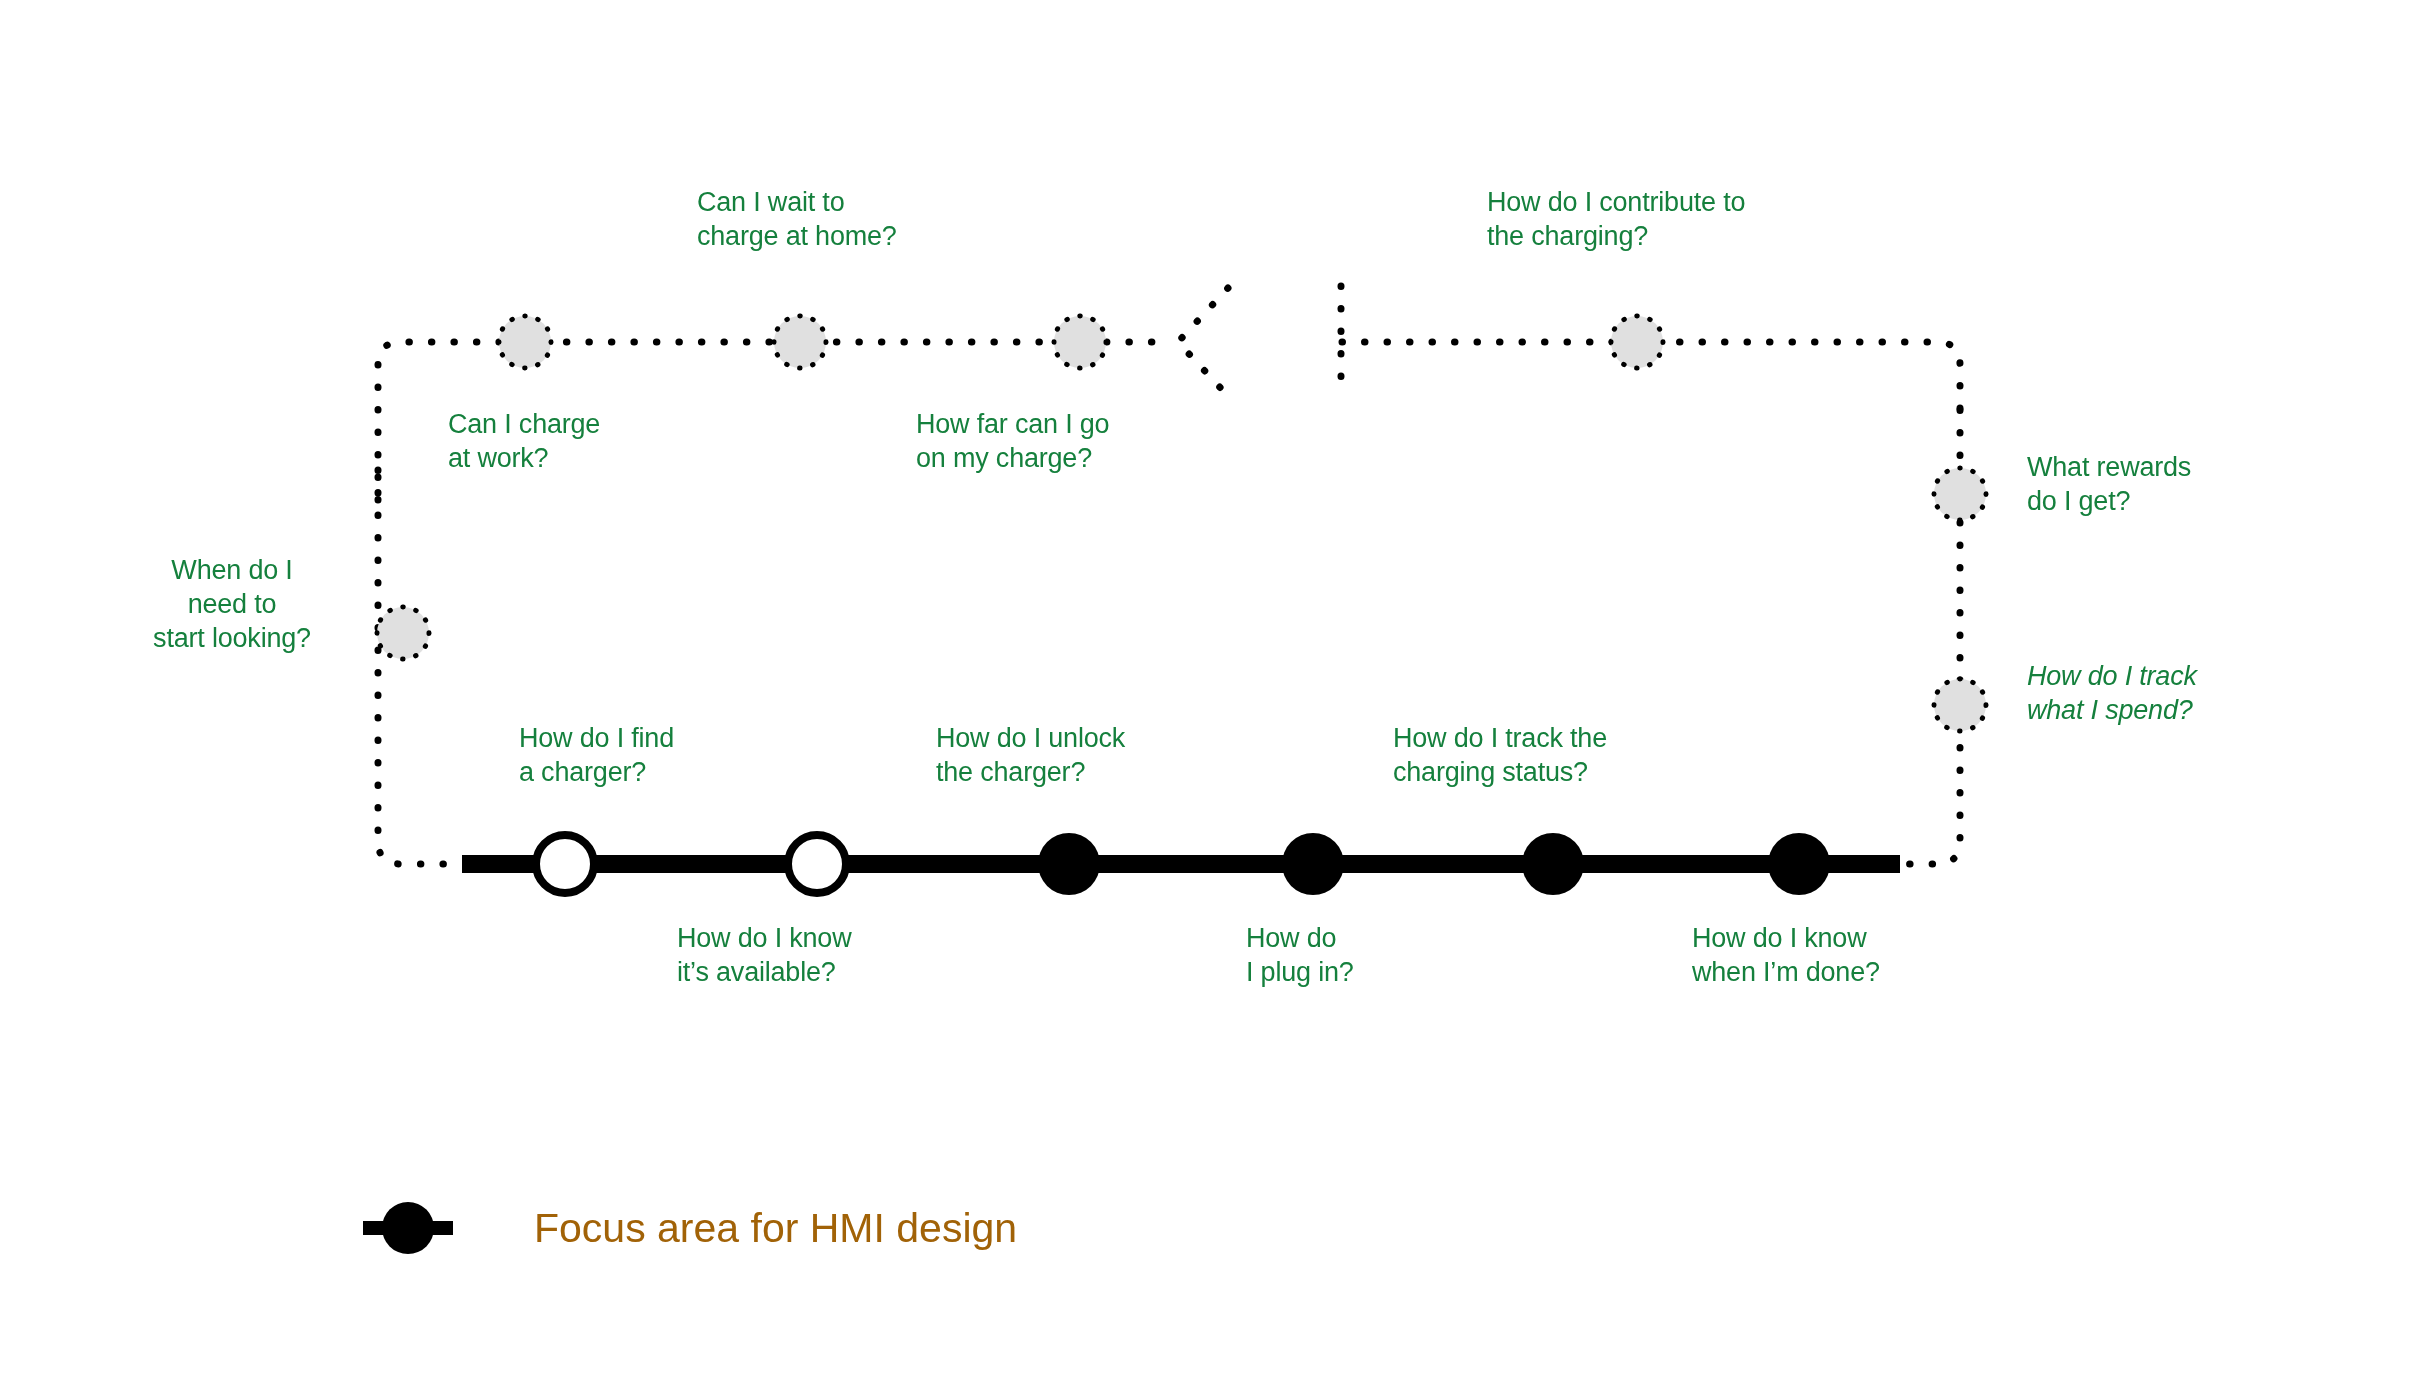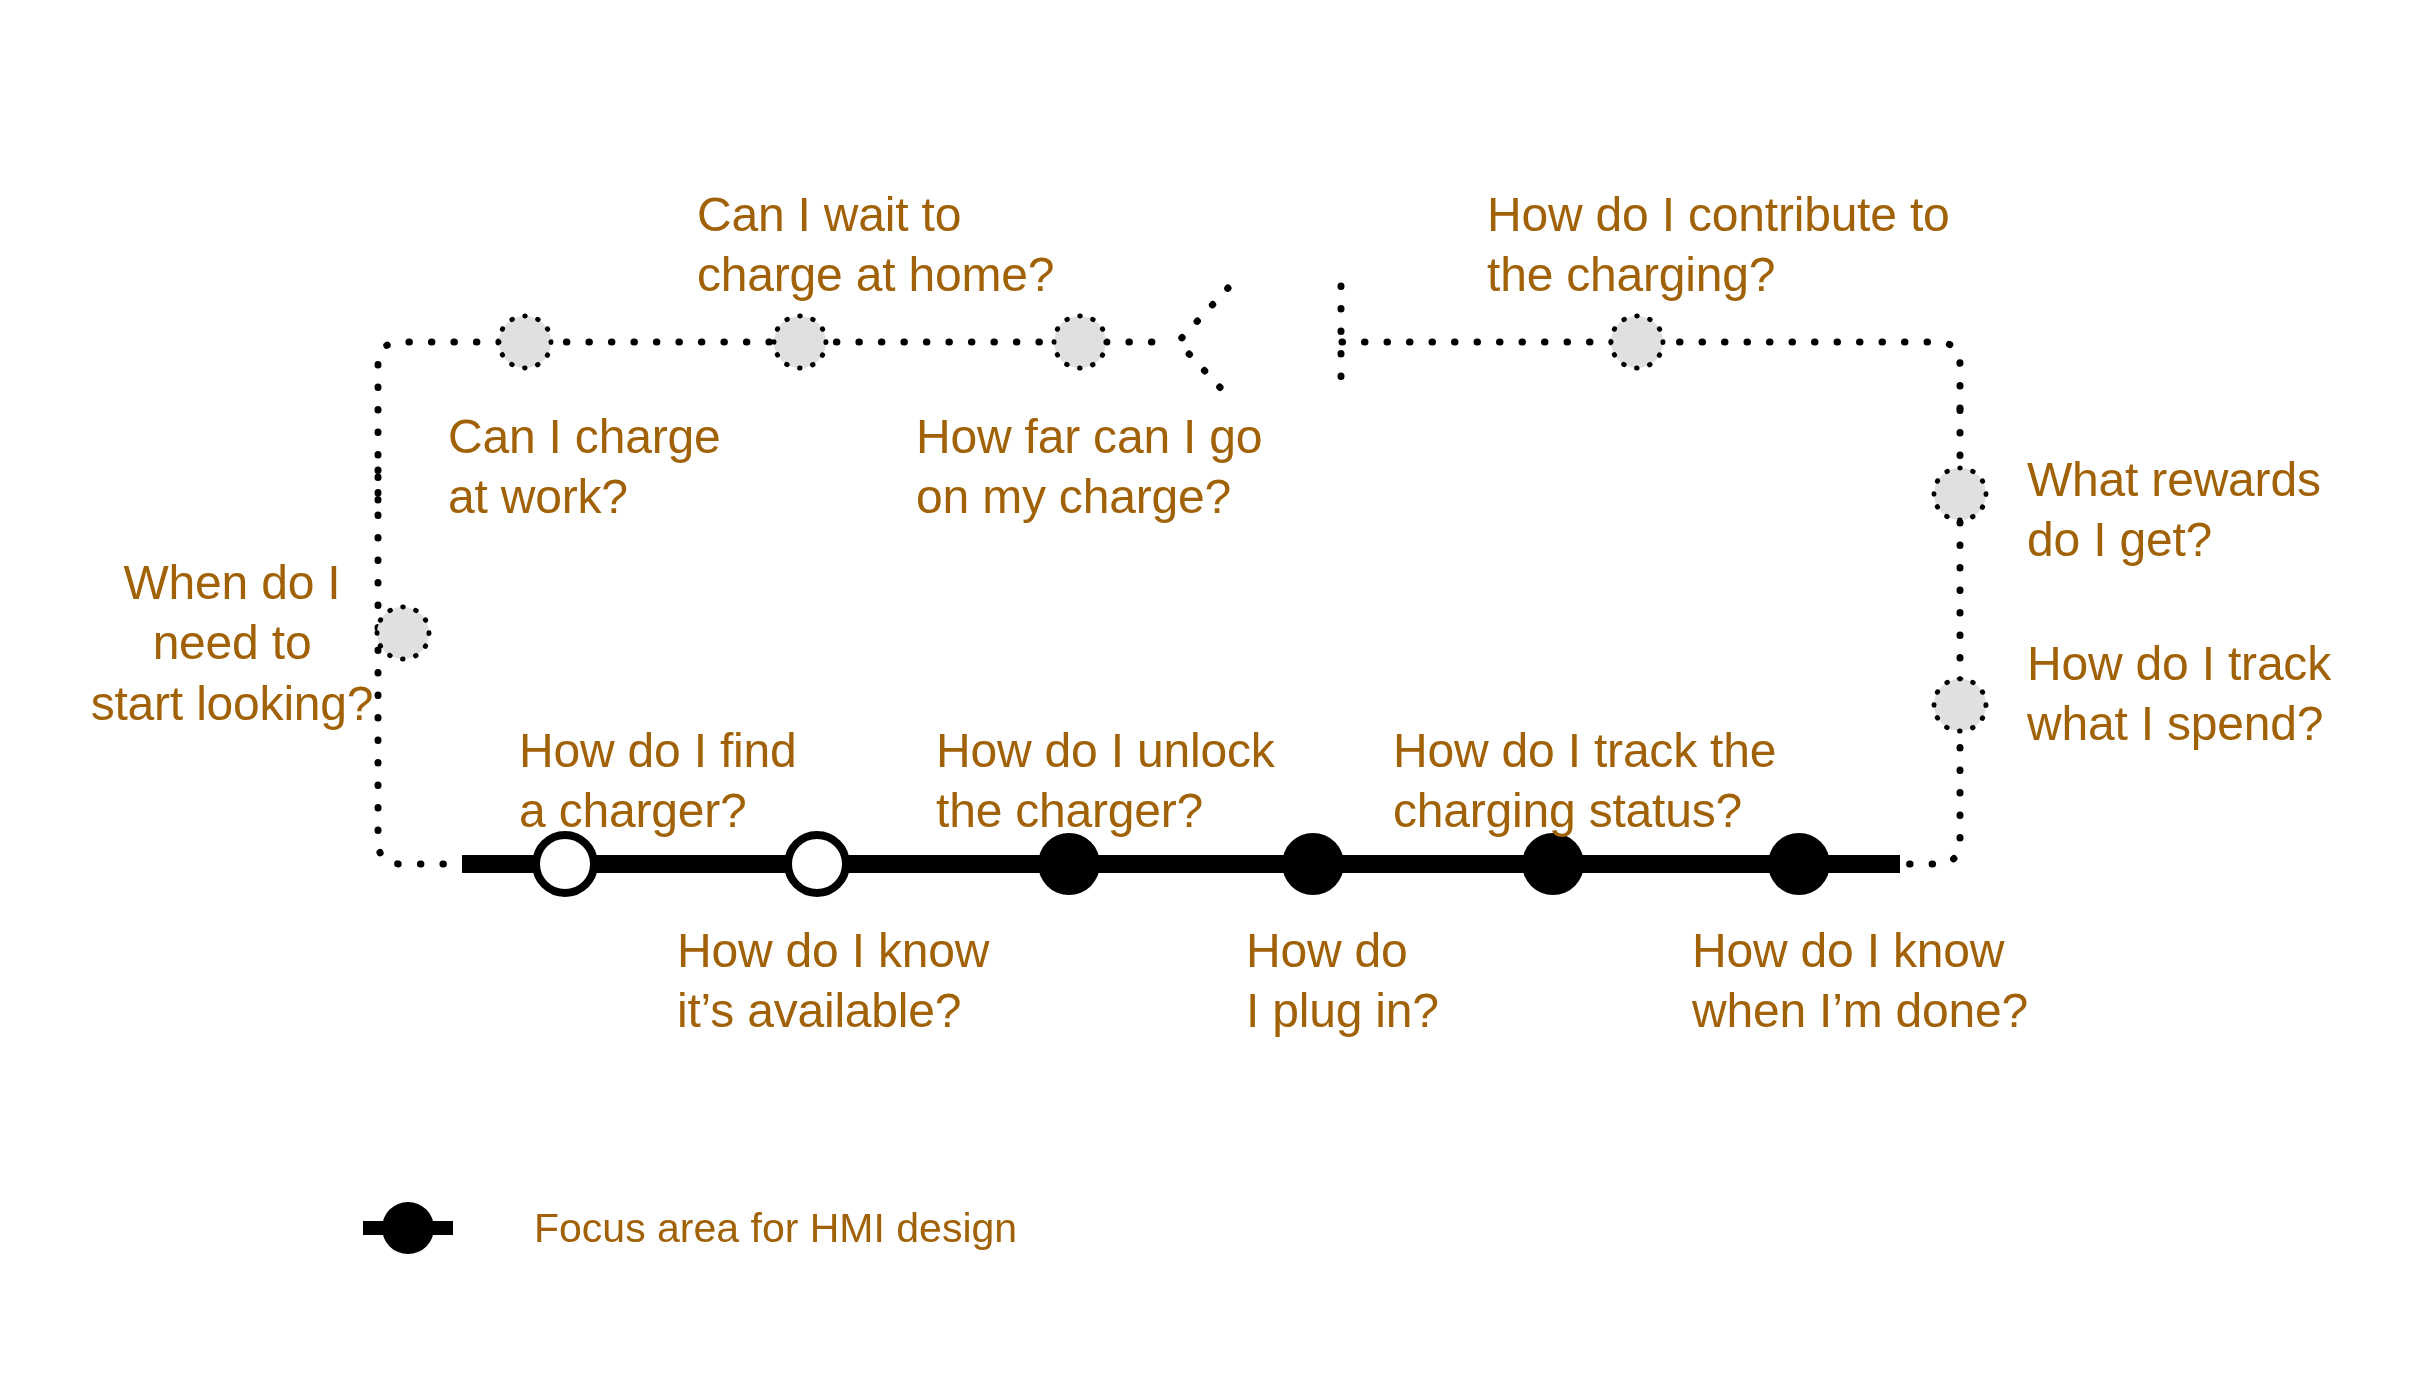--- a/index.html
+++ b/index.html
@@ -22,23 +22,23 @@
   #journey-svg {
     position: absolute;
     left: 0;
     top: 0;
     width: 2414px;
     height: 1400px;
   }
   .label {
     position: absolute;
     font-family: "Liberation Sans", sans-serif;
-    font-size: 48px;
+    font-size: 27px;
     line-height: 1.26;
-    color: #a16207;
+    color: #15803d;
     white-space: pre-line;
     letter-spacing: -0.2px;
   }
   .legend-label {
     position: absolute;
     font-family: "Liberation Sans", sans-serif;
     font-size: 41px;
     line-height: 1.26;
     color: #a16207;
     white-space: nowrap;
@@ -107,21 +107,21 @@
 
   <div class="label" style="left:916px; top:407px; width:430px;">How far can I go
 on my charge?</div>
 
   <div class="label" style="left:1487px; top:185px; width:470px;">How do I contribute to
 the charging?</div>
 
   <div class="label" style="left:2027px; top:450px; width:380px;">What rewards
 do I get?</div>
 
-  <div class="label" style="left:2027px; top:634px; width:380px;">How do I track
+  <div class="label" style="left:2027px; top:659px; width:380px;font-style:italic;">How do I track
 what I spend?</div>
 
   <div class="label" style="left:483px; top:721px; width:390px;margin-left:36px;">How do I find
 a charger?</div>
 
   <div class="label" style="left:677px; top:921px; width:390px;">How do I know
 it’s available?</div>
 
   <div class="label" style="left:936px; top:721px; width:410px;">How do I unlock
 the charger?</div>

